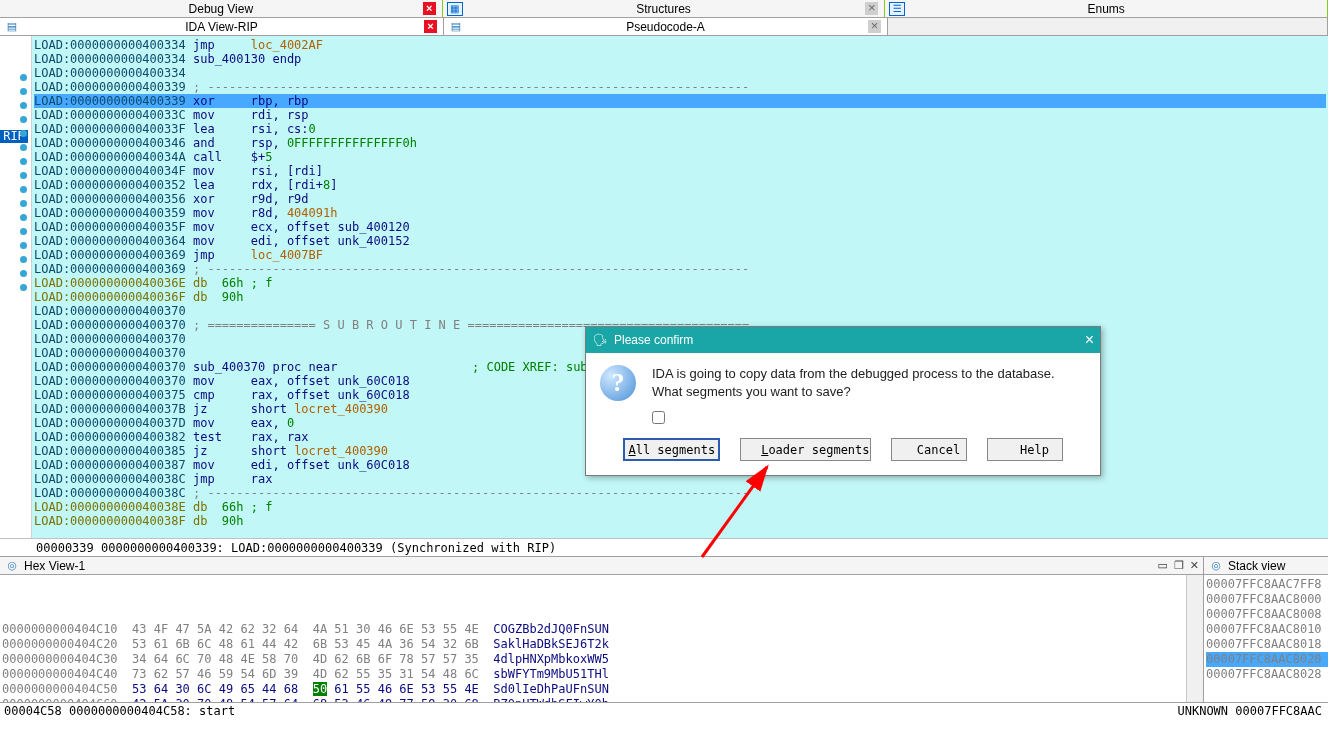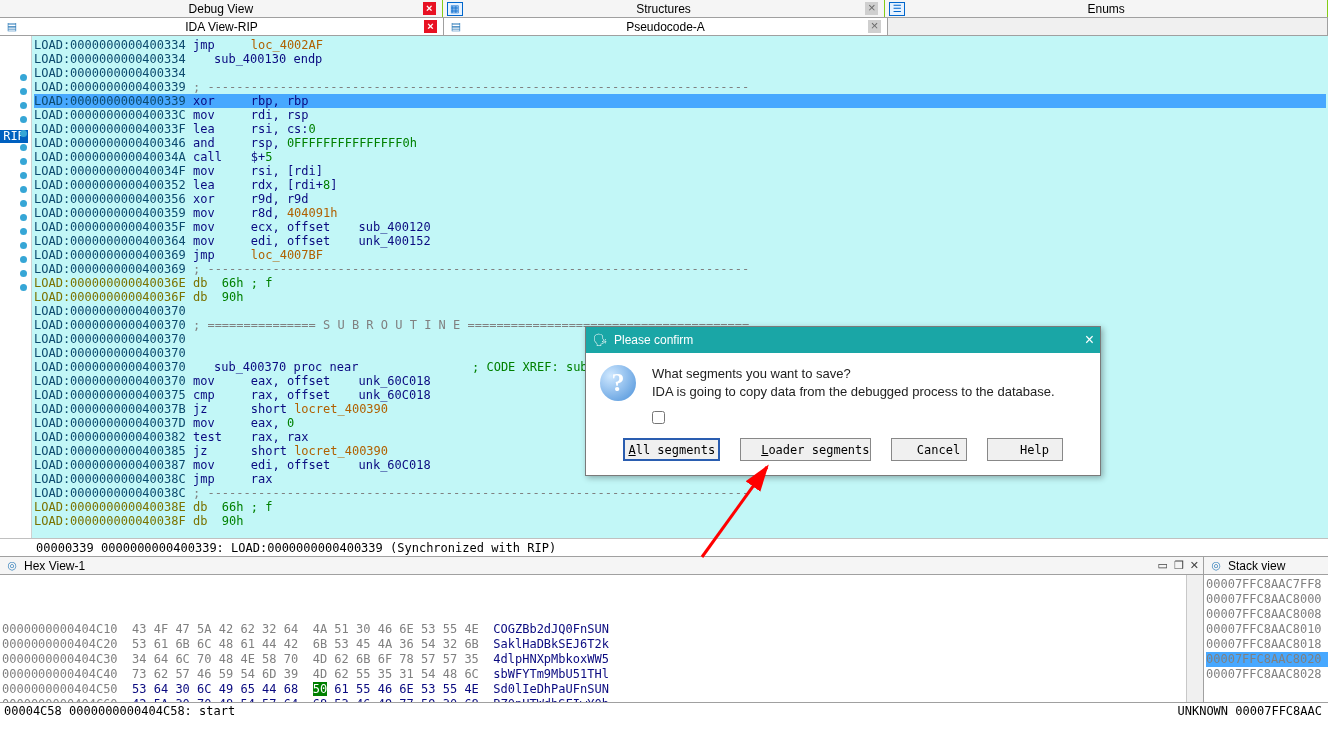--- a/index.html
+++ b/index.html
@@ -25,21 +25,21 @@
   .disasm { flex:1; background:#c2f7f7; font-family:"Consolas","SimSun",monospace; font-size:12px; line-height:14px; white-space:pre; padding:2px 2px; position:relative; overflow:hidden; }
   .dline { height:14px; }
   .dline.hl { background:#47a8ff; }
   .seg { color:#0c4a6e; }
   .segd { color:#7a7200; }
   .mn  { color:#0a0a80; }
   .reg { color:#0a0a80; }
   .num { color:#008000; }
   .nm  { color:#b06000; }
   .cmt { color:#808080; }
-  .id  { color:#0a0a80;margin-left:21px; }
+  .id  { color:#0a0a80; }
   .dash{ color:#808080; }
 
   .rip-tag { position:absolute; left:0; top:calc(37px + 14px*4 + 1px); width:28px; height:13px; background:#0060c0; color:#fff; font-size:12px; font-family:monospace; text-align:center; line-height:13px; }
   .gutter-dots { position:absolute; left:20px; top:38px; }
   .gdot { width:7px; height:7px; border-radius:50%; background:#36a6d6; margin-bottom:7px; }
 
   
   .status { height:18px; border-top:1px solid #c0c0c0; display:flex; align-items:center; font-family:"SimSun",monospace; font-size:12px; padding-left:36px; background:#fff; }
 
   
@@ -177,22 +177,22 @@
 
 <div class="modal">
   <div class="modal-title">
     <span class="mico">🗣</span>
     <span>Please confirm</span>
     <span class="x">×</span>
   </div>
   <div class="modal-body">
     <div class="q-icon">?</div>
     <div class="modal-text">
+      <div>IDA is going to copy data from the debugged process to the database.</div>
       <div>What segments you want to save?</div>
-      <div>IDA is going to copy data from the debugged process to the database.</div>
       <div class="chkrow">
         <input type="checkbox" style="">
       </div>
     </div>
   </div>
   <div class="modal-btns">
     <button class="default"><span class="uline">A</span>ll segments</button>
     <button><span class="uline">L</span>oader segments</button>
     <button>Cancel</button>
     <button>Help</button>

